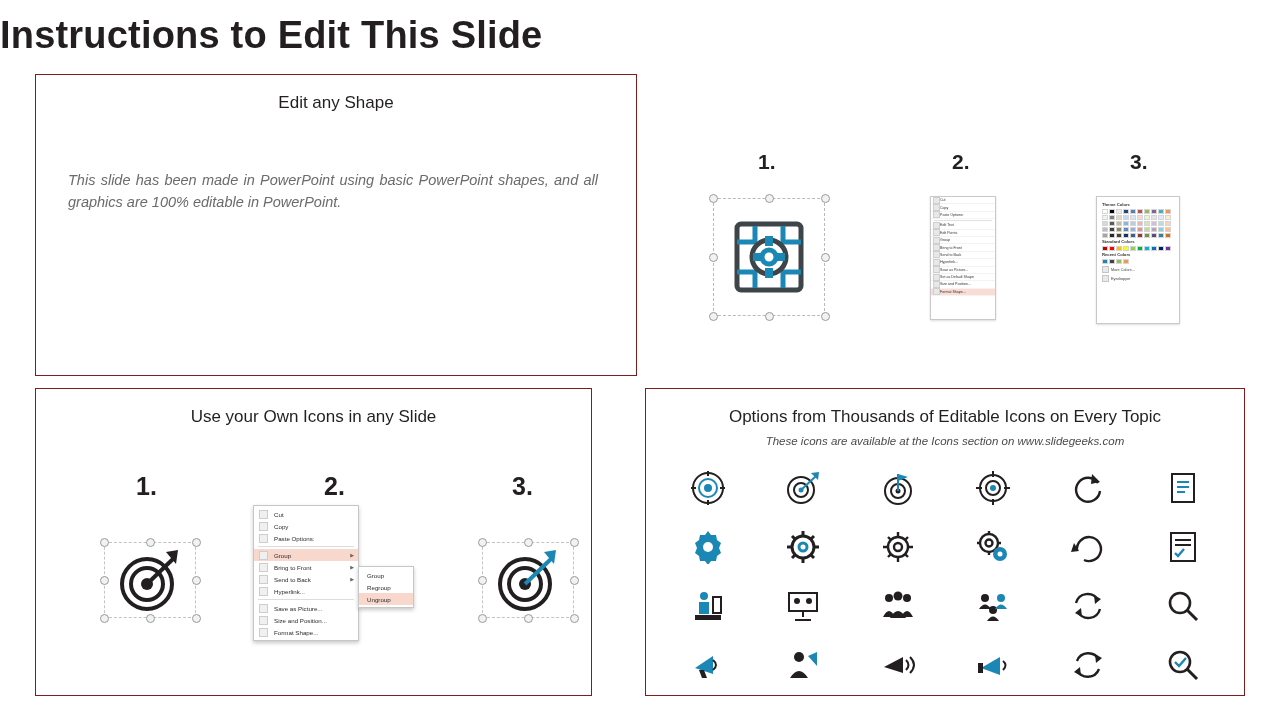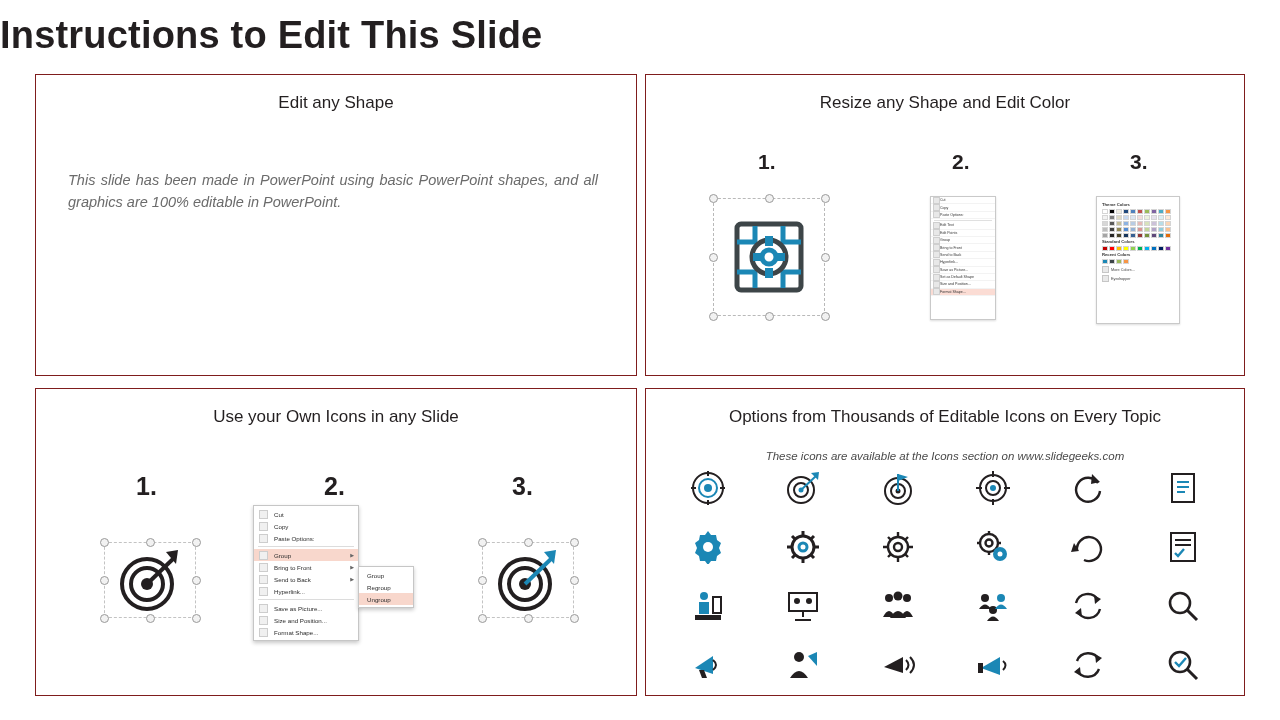--- a/index.html
+++ b/index.html
@@ -32,35 +32,35 @@
     color: #231f20;
   }
   .panel {
     position: absolute;
     border: 1px solid #7f1d1d;
     box-sizing: border-box;
     background: #ffffff;
   }
   .p-tl { left: 35px;  top: 74px;  width: 602px; height: 302px; }
   .p-tr { left: 645px; top: 74px;  width: 600px; height: 302px; }
-  .p-bl { left: 35px;  top: 388px; width: 602px; height: 308px; }
+  .p-bl { left: 35px;  top: 388px; width: 557px; height: 308px; }
   .p-br { left: 645px; top: 388px; width: 600px; height: 308px; }
 
   .panel-title {
     text-align: center;
     font-size: 17px;
     margin-top: 18px;
     color: #231f20;
   }
   .panel-sub {
     text-align: center;
     font-size: 11.5px;
     font-style: italic;
     color: #4a4a4a;
-    margin-top: 23px;
+    margin-top: 8px;
   }
   .body-text {
     position: absolute;
     left: 32px;
     right: 38px;
     font-size: 14.5px;
     font-style: italic;
     color: #6b6b6b;
     line-height: 1.55;
     text-align: justify;
@@ -293,23 +293,20 @@
 
 <div class="slide">
 
   <div class="slide-title">Instructions to Edit This Slide</div>
 
   <div class="panel p-tl">
     <div class="panel-title">Edit any Shape</div>
     <div class="body-text t1">This slide has been made in PowerPoint using basic PowerPoint shapes, and all graphics are 100% editable in PowerPoint.</div>
   </div>
 
-  <div class="panel p-tr">
-    <div class="panel-title">Resize any Shape and Edit Color</div>
-  </div>
 
   <div class="num" style="left:758px; top:150px;">1.</div>
   <div class="num" style="left:952px; top:150px;">2.</div>
   <div class="num" style="left:1130px; top:150px;">3.</div>
 
   <div class="shape-demo">
     <div class="sel-box"></div>
     <div class="handle" style="left:-4px; top:-4px;"></div>
     <div class="handle" style="left:52px; top:-4px;"></div>
     <div class="handle" style="left:108px; top:-4px;"></div>

